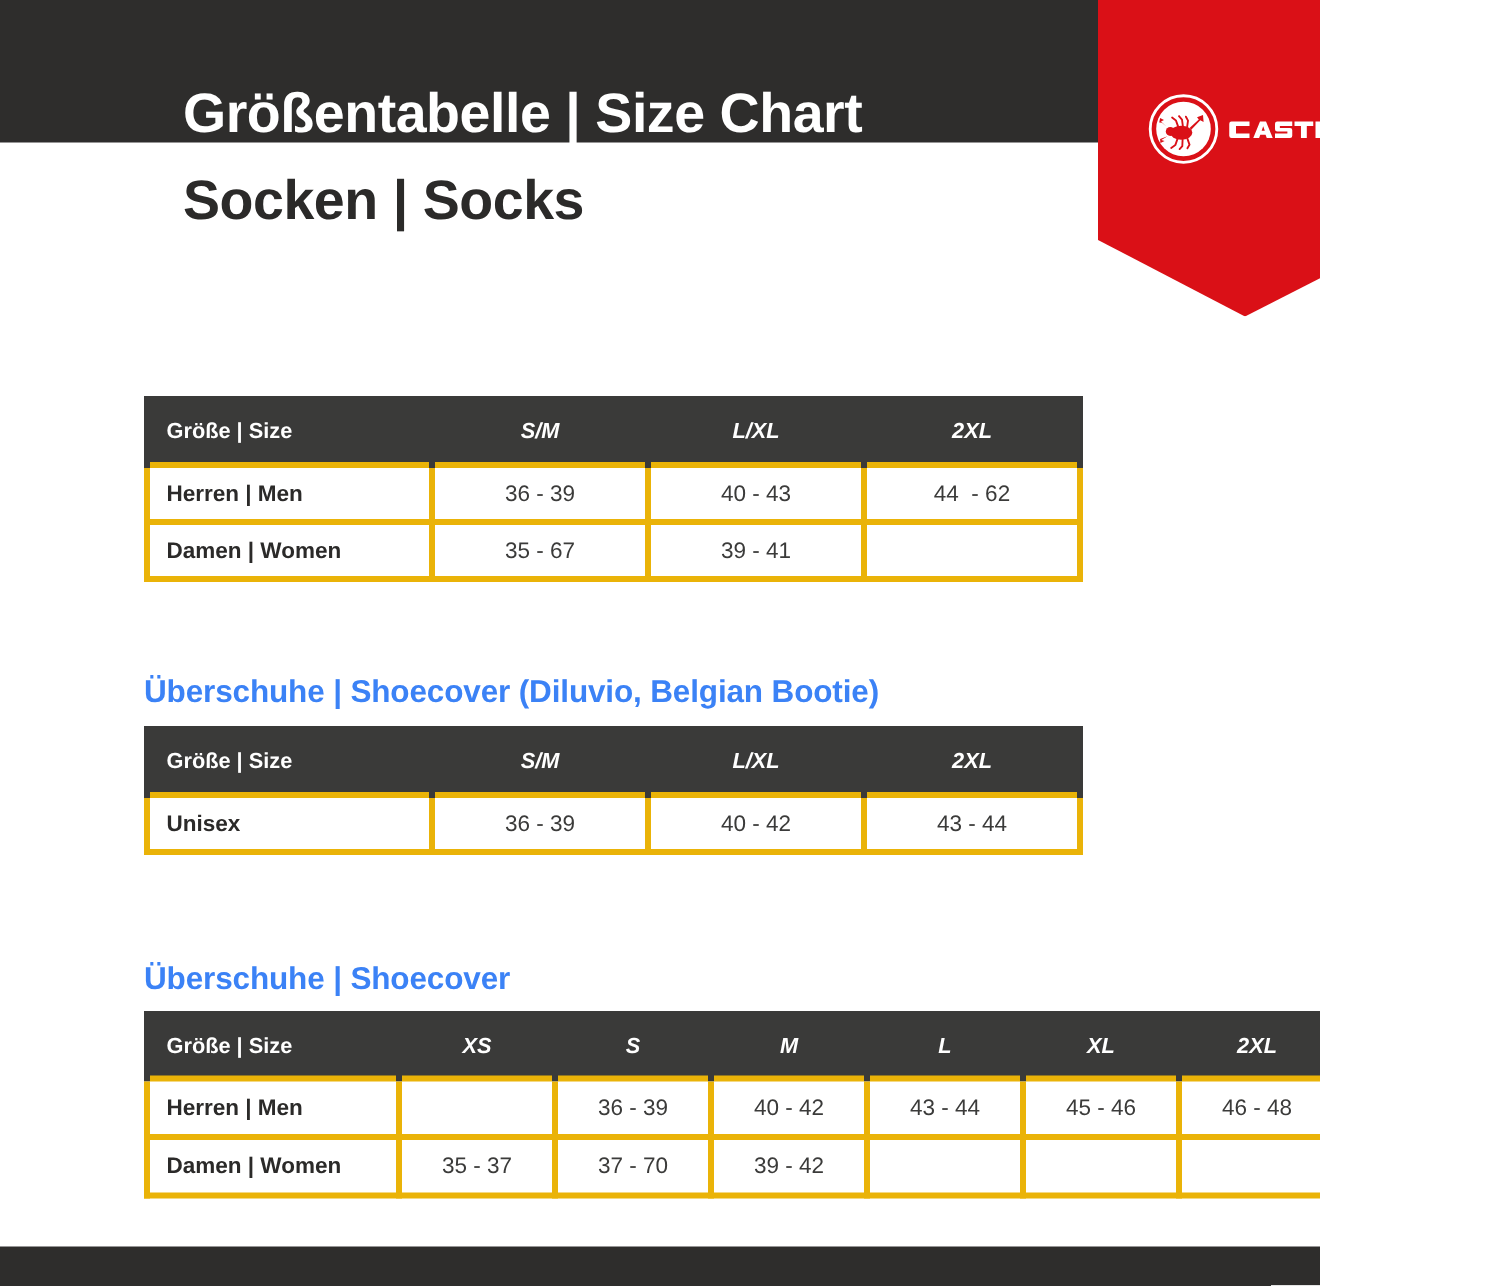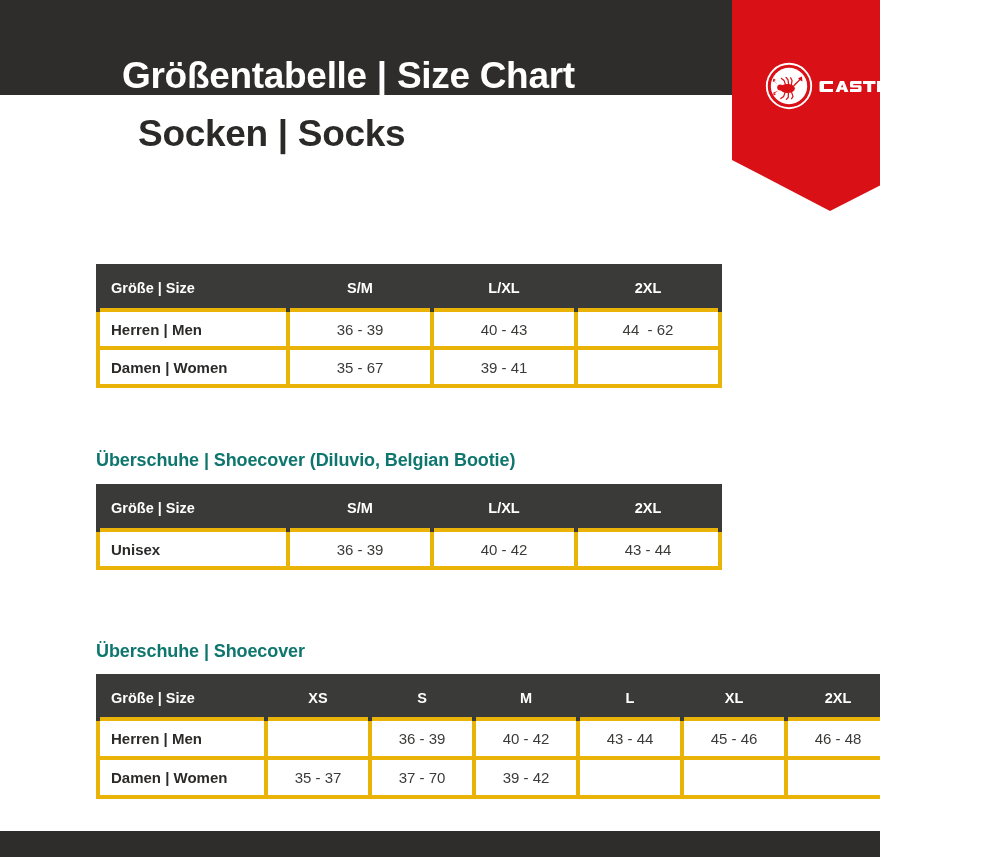--- a/index.html
+++ b/index.html
@@ -76,33 +76,33 @@
     font-size:37px; font-weight:bold;
     letter-spacing:-0.3px;
     color:#2b2a29;
     white-space:nowrap;
     z-index:2;
     line-height:1;
     clip-path: inset(38px 0 0 0);
     -webkit-clip-path: inset(38px 0 0 0);
   }
   .title-sub {
-    position:absolute; left:138px; top:115px;
+    position:absolute; left:122px; top:115px;
     font-size:37px; font-weight:bold;
     letter-spacing:-0.3px;
     color:#2b2a29;
     white-space:nowrap;
     line-height:1;
   }
 
   
   .sec-heading {
     position:absolute;
-    font-size:18px; font-weight:bold;
-    color:#0f766e;
+    font-size:21px; font-weight:bold;
+    color:#3b82f6;
     white-space:nowrap;
     letter-spacing:-0.1px;
   }
   #sec2-heading { left:96px; top:450px; }
   #sec3-heading { left:96px; top:641px; }
 
   
   table.sizetable {
     position:absolute;
     border-collapse:collapse;
@@ -125,20 +125,21 @@
     height:44px;
     border-color:#3a3a39;
     border-bottom:1px solid #3a3a39;
   }
   table.sizetable thead th.hcorner {
     text-align:left;
     padding-left:11px;
   }
   table.sizetable thead th.hsize {
     border-left:1px solid #6f6f6e;
+    font-style:italic;
   }
   table.sizetable tbody th.rowlabel {
     text-align:left;
     padding-left:11px;
     font-weight:bold;
     background:#ffffff;
     font-size:15px;
     margin-left:18px;
   }
   table.sizetable tbody td {

